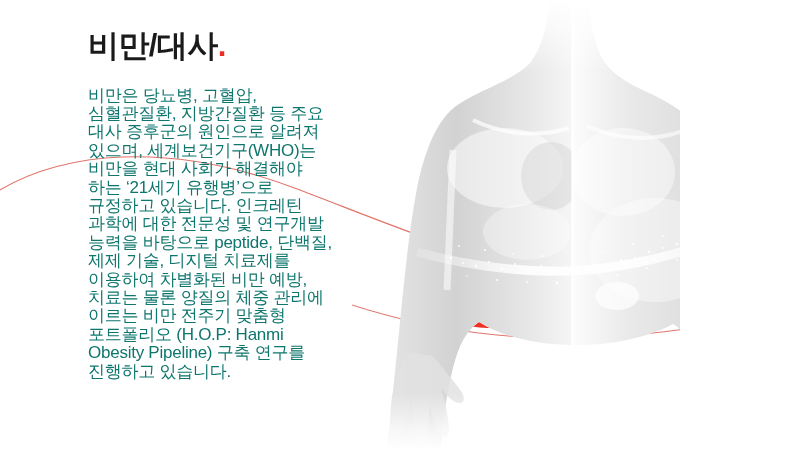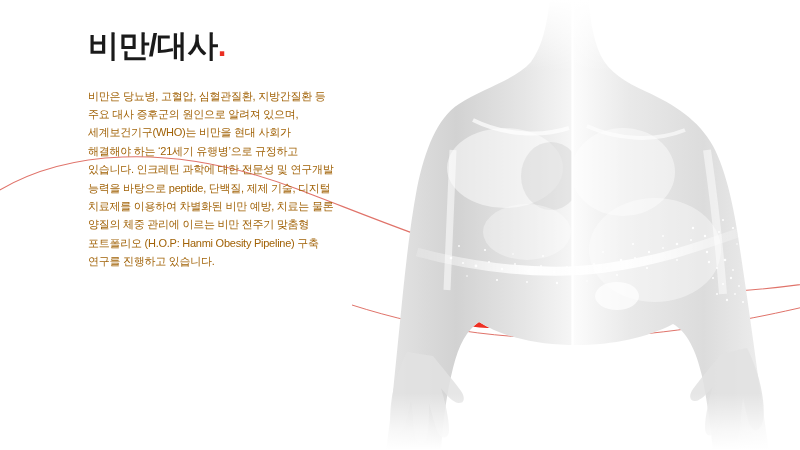--- a/index.html
+++ b/index.html
@@ -6,21 +6,21 @@
   html, body {
     margin: 0;
     padding: 0;
     background: #ffffff;
   }
   body {
     font-family: "Liberation Sans", "DejaVu Sans", sans-serif;
   }
   #page {
     position: relative;
-    width: 800px;
+    width: 680px;
     height: 450px;
     overflow: hidden;
     background: #ffffff;
   }
 
   
   #decor-curves {
     position: absolute;
     left: 0; top: 0;
     width: 800px; height: 450px;
@@ -54,23 +54,23 @@
     font-weight: 700;
     letter-spacing: -0.6px;
     color: #1a1a1a;
     white-space: nowrap;
   }
   #section-title .title-dot {
     color: #ea2e22;
   }
   #section-body {
     margin: 22px 0 0 0;
-    font-size: 11px;
+    font-size: 17px;
     line-height: 18.4px;
-    color: #a16207;
+    color: #0f766e;
     letter-spacing: -0.25px;
     word-break: keep-all;
     text-align: left;
   }
 </style>
 </head>
 <body>
 
 <div id="page">
 

